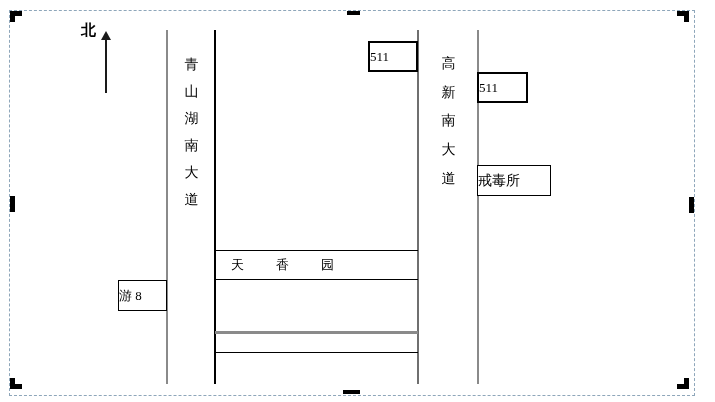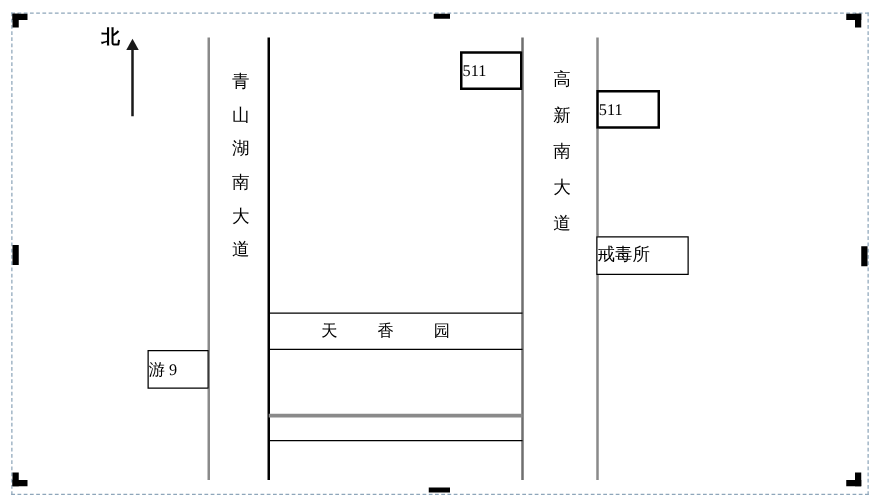--- a/index.html
+++ b/index.html
@@ -50,32 +50,32 @@
     white-space:nowrap;
   }
   #label-qingshan{left:183px;top:46px;letter-spacing:27px;}
   #label-gaoxin{left:440px;top:44px;letter-spacing:29px;}
   
   .hline{left:215px;width:203px;height:1px;background:#000;}
   #tianxiang-top{top:250px;}
   #tianxiang-bottom{top:279px;}
   #jinshun-top{top:331px;height:3px;background:#8a8a8a;}
   #jinshun-bottom{top:352px;}
-  .bandtext{left:215px;width:203px;text-align:center;font-size:13px;line-height:13px;}
+  .bandtext{left:215px;width:203px;text-align:left;font-size:13px;line-height:13px;}
   #tianxiang-label{top:258px;letter-spacing:32px;text-indent:16px;}
   #jinshun-label{top:336px;letter-spacing:2px;}
   
   .box{
     background:#fff;border:1px solid #000;z-index:2;
     display:flex;align-items:center;justify-content:flex-start;
     font-size:13px;line-height:13px;
   }
   #box-511-left{left:368px;top:41px;width:50px;height:31px;border-width:2px;}
   #box-511-right{left:477px;top:72px;width:51px;height:31px;border-width:2px;}
-  #box-jiedusuo{left:477px;top:165px;width:74px;height:31px;font-size:14px;margin-top:24px;}
+  #box-jiedusuo{left:477px;top:165px;width:74px;height:31px;font-size:14px;}
   #box-you1{left:118px;top:280px;width:49px;height:31px;}
 </style>
 </head>
 <body>
 
 <div id="canvas">
 
   <div class="abs" id="frame"></div>
   <div class="abs corner" id="mark-tl"></div>
   <div class="abs corner" id="mark-tr"></div>
@@ -108,16 +108,16 @@
   <div class="abs box" id="box-511-left">
     <span>511</span>
   </div>
   <div class="abs box" id="box-511-right">
     <span>511</span>
   </div>
   <div class="abs box" id="box-jiedusuo">
     <span>戒毒所</span>
   </div>
   <div class="abs box" id="box-you1">
-    <span>游 9</span>
+    <span>游 8</span>
   </div>
 
 </div>
 
 </body></html>

